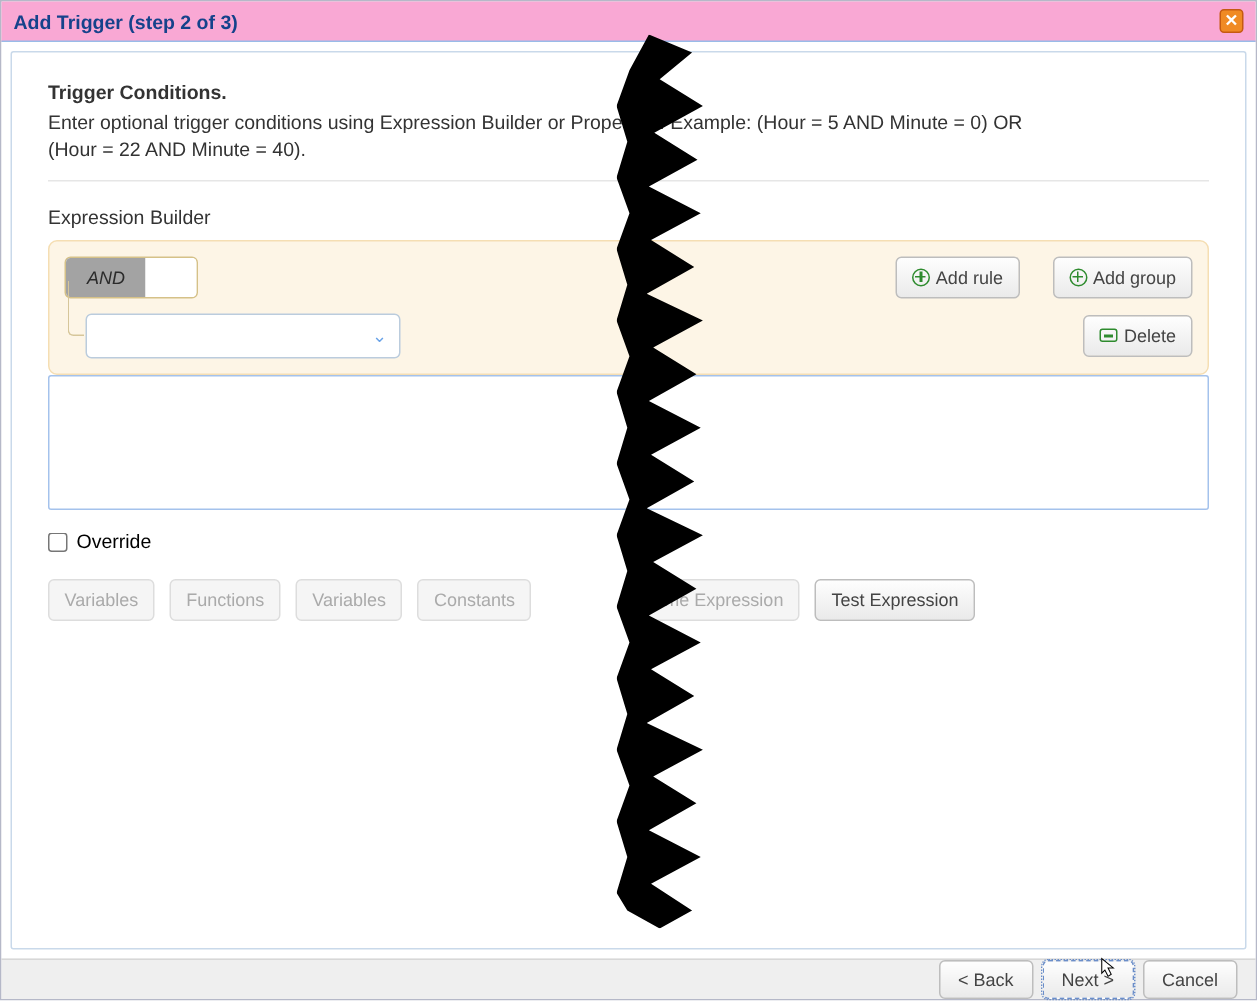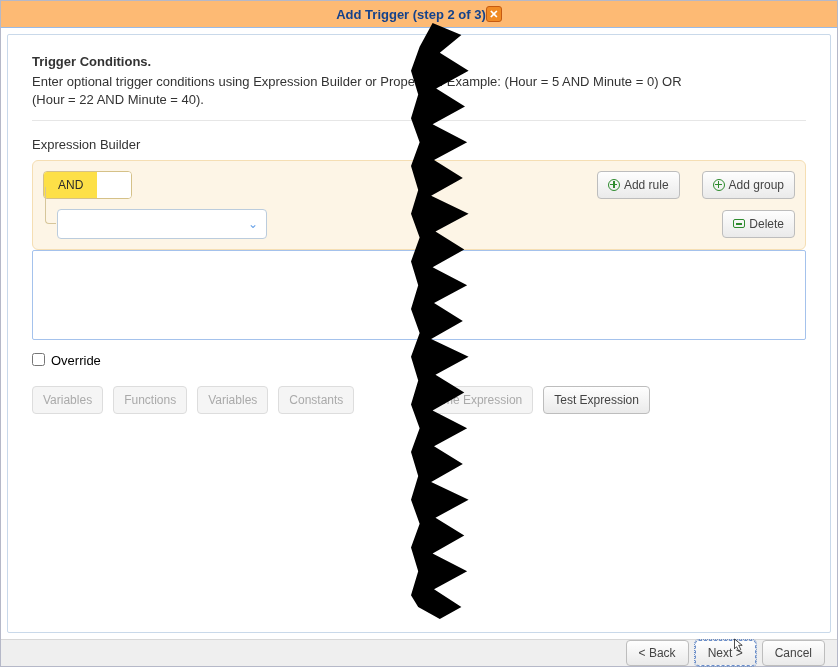--- a/index.html
+++ b/index.html
@@ -12,25 +12,25 @@
   }
   .dialog {
     width: 838px;
     height: 667px;
     border: 1px solid #b5b8c8;
     display: flex;
     flex-direction: column;
     position: relative;
   }
   .dialog-header {
-    background: #fdba74;
+    background: #f9a8d4;
     border-bottom: 1px solid #99bbe8;
     padding: 5px 8px;
     display: flex;
-    justify-content: center;
+    justify-content: space-between;
     align-items: center;
   }
   .dialog-title {
     color: #15428b;
     font-weight: bold;
     font-size: 13px;
   }
   .close-btn {
     width: 16px;
     height: 16px;
@@ -94,23 +94,24 @@
     border-radius: 4px;
     overflow: hidden;
     background: #fff;
   }
   .seg-control .seg {
     padding: 6px 14px;
     font-size: 12px;
     cursor: pointer;
   }
   .seg.active {
-    background: #fde047;
+    background: #a3a3a3;
     color: #2b2b2b;
     font-weight: 500;
+    font-style: italic;
   }
   .seg.inactive {
     background: #fff;
     width: 34px;
   }
   .eb-buttons { display: flex; gap: 22px; }
   .btn {
     background: linear-gradient(#fefefe, #eaeaea);
     border: 1px solid #bdbdbd;
     border-radius: 4px;
@@ -209,21 +210,21 @@
     border: 1px solid #a4c2ec;
     border-radius: 2px;
     resize: none;
     font-family: inherit;
     font-size: 13px;
     padding: 4px;
   }
   .override-row {
     margin-top: 10px;
     display: flex;
-    align-items: flex-start;
+    align-items: flex-end;
     gap: 6px;
   }
   .override-row input { margin: 0; }
   .tool-row {
     margin-top: 18px;
     display: flex;
     gap: 10px;
     align-items: flex-end;
   }
   .tool-row .gap { width: 48px; }

